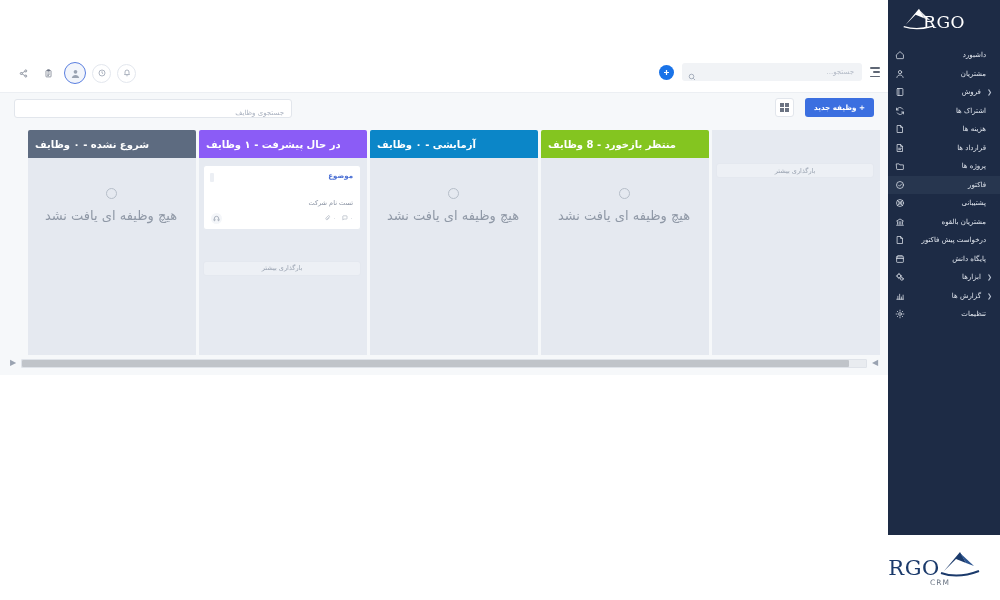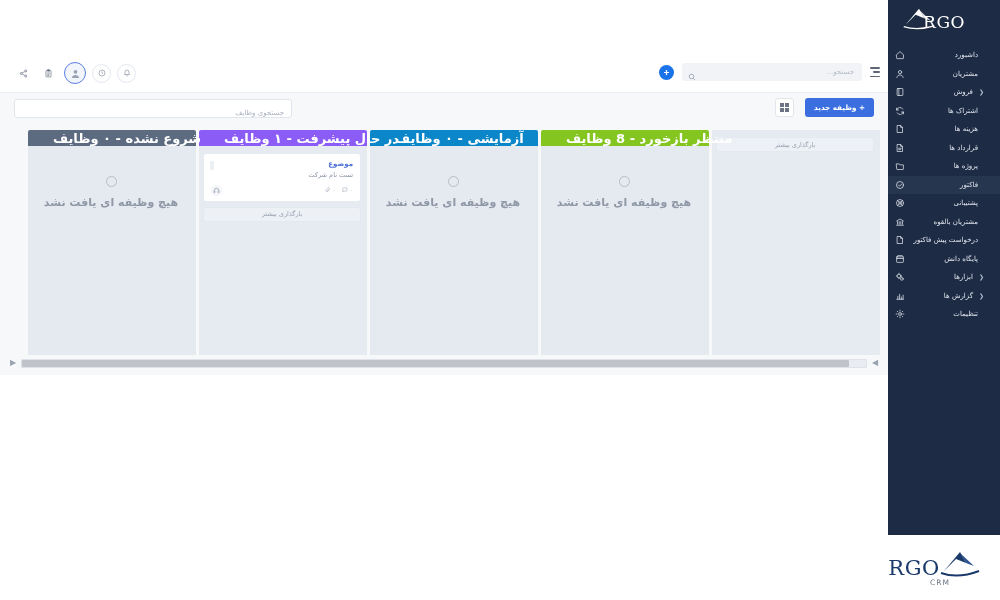--- a/index.html
+++ b/index.html
@@ -106,24 +106,24 @@
   .btn-view .gl span { background:#6b7382; display:block; }
 
   
   .board {
     position: absolute; left: 8px; top: 130px;
     width: 872px; height: 225px;
     display: flex; gap: 3px;
   }
   .col { width: 168px; display: flex; flex-direction: column; }
   .col-head {
-    height: 16px; border-radius: 2px 2px 0 0;
-    color: #fff; font-size: 13px; font-weight: 700;
+    height: 28px; border-radius: 2px 2px 0 0;
+    color: #fff; font-size: 10px; font-weight: 700;
     display: flex; align-items: center; justify-content: flex-end;
-    padding: 0 25px; white-space: nowrap;
+    padding: 0 7px; white-space: nowrap;
   }
   .col-body {
     flex: 1; background: #e5e9f0;
     padding: 7px 6px 0 4px;
     display: flex; flex-direction: column; gap: 5px;
     overflow: hidden;
   }
   .col.has-card .col-body { background: #e6eaf1; }
 
   
@@ -134,47 +134,47 @@
   .card-handle {
     position: absolute; left: 6px; top: 7px;
     width: 4px; height: 9px; background:#eceff4; border-radius:1px;
   }
   .card-title {
     font-size: 7px; color:#4a6fd4; font-weight: 700;
     text-align: right; line-height: 1.3;
   }
   .card-sub {
     font-size: 6.5px; color:#8a93a3; text-align: right;
-    margin-top: 2px; line-height: 1.3;
+    margin-top: 18px; line-height: 1.3;
   }
   .card-foot {
     display: flex; align-items: center; justify-content: space-between;
     margin-top: 5px;
   }
   .card-meta { display: flex; align-items: center; gap: 6px; direction: ltr; }
   .meta-item { display:flex; align-items:center; gap:2px; color:#a3abb8; font-size:5.5px; }
   .avatar-chip {
     width: 11px; height: 11px; border-radius: 50%;
     background: #f4f6f9; display:flex; align-items:center; justify-content:center;
     color:#8a93a3;
   }
   .load-more {
     background: #edf0f5; border: 1px solid #e4e8ef; border-radius:3px;
     height: 15px; display:flex; align-items:center; justify-content:center;
-    font-size: 6.5px; color:#9aa3b1;
+    font-size: 6.5px; color:#9aa3b1;margin-top:26px;
   }
   .empty {
     display: flex; flex-direction: column; align-items:center; justify-content:flex-start;
     padding-top: 23px; gap: 9px;
   }
   .empty-ring {
     width: 11px; height: 11px; border-radius: 50%;
     border: 1.3px solid #b6bec9;
   }
-  .empty-text { font-size: 11px; color:#8f98a6;font-weight:bold; }
+  .empty-text { font-size: 13px; color:#8f98a6; }
 
   
   .scrollbar {
     position: absolute; left: 8px; top: 357px; width: 872px; height: 12px;
     display:flex; align-items:center; gap: 3px;
   }
   .sb-arrow { color:#9aa3b1; font-size: 8px; line-height:1; width:10px; text-align:center; }
   .sb-track {
     flex: 1; height: 9px; background: #e9ecf0; border-radius: 1px;
     border: 1px solid #dfe3e9; position: relative;
@@ -199,21 +199,21 @@
     position: relative;
   }
   .sb-logo .argo-text {
     color: #ffffff; font-size: 17px; letter-spacing: 0.5px;
     font-family: "DejaVu Serif", "Liberation Serif", serif;
   }
   .sb-logo svg { position:absolute; left: 14px; top: 6px; }
   .sb-items { padding-top: 2px; }
   .sb-item {
     height: 18.5px; display: flex; align-items: center;
-    padding: 0 16px 0 6px; gap: 6px; cursor: pointer;
+    padding: 0 8px 0 6px; gap: 6px; cursor: pointer;
     position: relative;
   }
   .sb-item.active { background: #27364f; }
   .sb-item .sb-ic {
     width: 11px; height: 11px; flex: 0 0 11px;
     display:flex; align-items:center; justify-content:center;
     color: #dfe4ec;
     order: 3;
   }
   .sb-item .sb-label {

